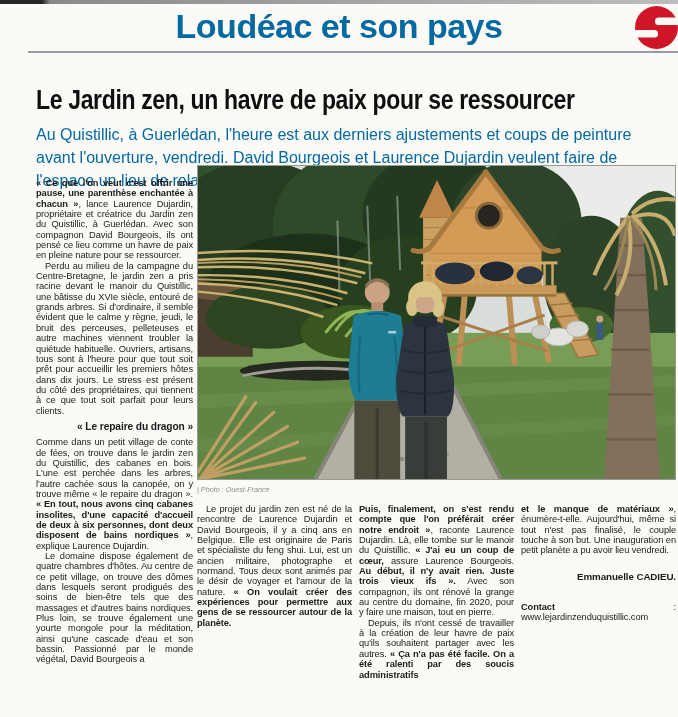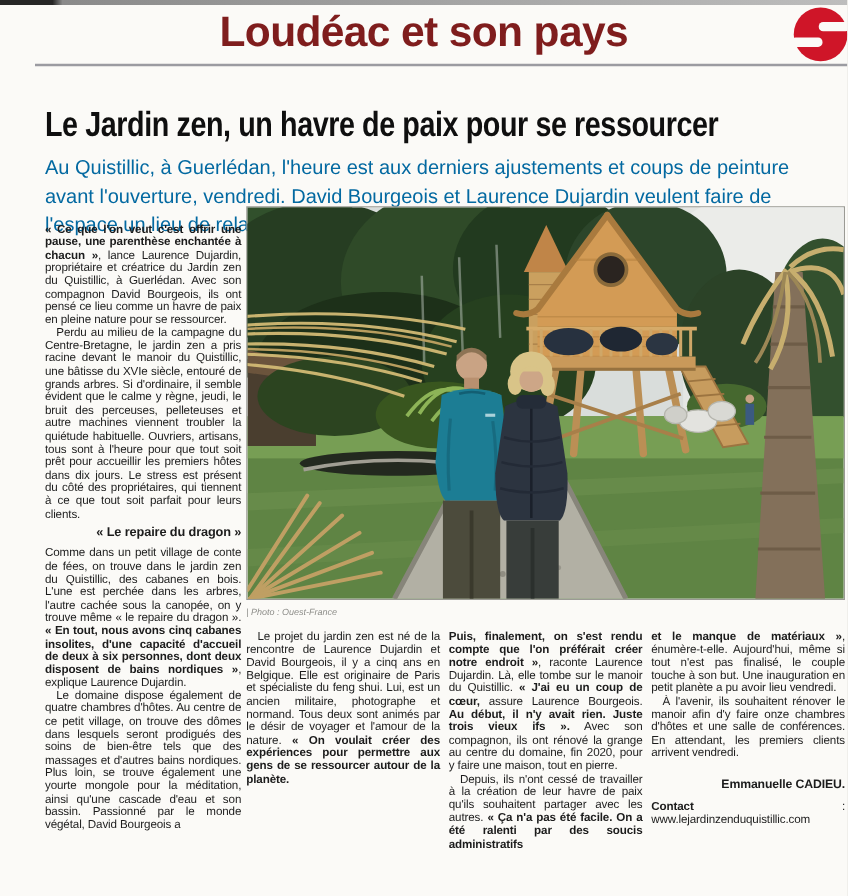--- a/index.html
+++ b/index.html
@@ -2,21 +2,21 @@
 <html lang="fr"><head>
 <meta charset="utf-8">
 <style>
   html,body{margin:0;padding:0;background:#e8e6e2;}
   .page{position:relative;width:678px;height:717px;background:#fbfaf7;overflow:hidden;
         font-family:"Liberation Sans",sans-serif;color:#1c1c1c;}
   .scan-edge{position:absolute;top:0;left:0;width:678px;height:4px;
         background:linear-gradient(90deg,#262626 0,#262626 42px,#8a8a8a 50px,#a5a5a5 55%,#bdbdbd 100%);}
   
   .section-title{position:absolute;top:7px;left:0;width:678px;text-align:center;
-        font-size:34px;font-weight:bold;letter-spacing:-0.5px;color:#7f1d1d;}
+        font-size:34px;font-weight:bold;letter-spacing:-0.5px;color:#0369a1;}
   .of-logo{position:absolute;top:4px;left:633px;width:47px;height:47px;}
   .masthead-rule{position:absolute;top:51px;left:28px;width:650px;height:2px;background:#9b9ba1;}
   
   .headline{position:absolute;top:84px;left:36px;width:700px;font-size:28px;font-weight:bold;
         color:#0f0f0f;white-space:nowrap;}
   .headline>span{display:inline-block;transform:scaleX(.82);transform-origin:0 50%;letter-spacing:-0.4px;}
   .standfirst{position:absolute;top:123px;left:36px;width:614px;font-size:16px;line-height:1.45;color:#0369a1;}
   
   .photo-wrap{position:absolute;top:165px;left:197px;width:479px;height:315px;border:1px solid #9a9a94;box-sizing:border-box;}
   .photo-wrap svg{display:block;width:100%;height:100%;}
@@ -26,21 +26,21 @@
   
   .col{position:absolute;top:504px;width:155px;font-size:9.3px;line-height:10.35px;letter-spacing:-0.1px;}
   .col-1{top:162px;left:36px;width:157px;margin-top:16px;}
   .col-2{left:197px;} .col-3{left:359px;} .col-4{left:521px;}
   .blk{margin:0;}
   .blk.p{text-align:justify;text-indent:9px;}
   .blk.first,.blk.cont{text-indent:0;}
   .blk .b{font-weight:bold;}
   .blk.subhead{text-align:right;font-weight:bold;font-size:10.2px;margin:6px 0 5px;}
   .blk.byline{text-align:right;font-weight:bold;font-size:9.8px;margin-top:16px;}
-  .blk.contact{margin-top:6px;overflow-wrap:anywhere;text-align:justify;}
+  .blk.contact{margin-top:20px;overflow-wrap:anywhere;text-align:justify;}
 </style>
 </head>
 <body>
 
 <div class="page">
   <div class="scan-edge"></div>
 
   <div class="section-title">Loudéac et son pays</div>
   <div class="of-logo">
     <svg viewBox="0 0 47 47">
@@ -206,17 +206,16 @@
     </div>
   <div class="col col-2">
       <div class="blk p"><span>Le projet du jardin zen est né de la rencontre de Laurence Dujardin et David Bourgeois, il y a cinq ans en Belgique. Elle est originaire de Paris et spécialiste du feng shui. Lui, est un ancien militaire, photographe et normand. Tous deux sont animés par le désir de voyager et l'amour de la nature. </span><span class="b">« On voulait créer des expériences pour permettre aux gens de se ressourcer autour de la planète.</span></div>
     </div>
   <div class="col col-3">
       <div class="blk p cont"><span class="b">Puis, finalement, on s'est rendu compte que l'on préférait créer notre endroit »</span><span>, raconte Laurence Dujardin. Là, elle tombe sur le manoir du Quistillic. </span><span class="b">« J'ai eu un coup de cœur,</span><span> assure Laurence Bourgeois. </span><span class="b">Au début, il n'y avait rien. Juste trois vieux ifs ».</span><span> Avec son compagnon, ils ont rénové la grange au centre du domaine, fin 2020, pour y faire une maison, tout en pierre.</span></div>
       <div class="blk p"><span>Depuis, ils n'ont cessé de travailler à la création de leur havre de paix qu'ils souhaitent partager avec les autres. </span><span class="b">« Ça n'a pas été facile. On a été ralenti par des soucis administratifs</span></div>
     </div>
   <div class="col col-4">
       <div class="blk p cont"><span class="b">et le manque de matériaux »</span><span>, énumère-t-elle. Aujourd'hui, même si tout n'est pas finalisé, le couple touche à son but. Une inauguration en petit planète a pu avoir lieu vendredi.</span></div>
-      <div class="blk p"><span>À l'avenir, ils souhaitent rénover le manoir afin d'y faire onze chambres d'hôtes et une salle de conférences. En attendant, les premiers clients arrivent vendredi.</span></div>
       <div class="blk byline"><span class="b">Emmanuelle CADIEU.</span></div>
       <div class="blk contact"><span class="b">Contact</span><span> : www.lejardinzenduquistillic.com</span></div>
     </div>
 </div>
 
 </body></html>

